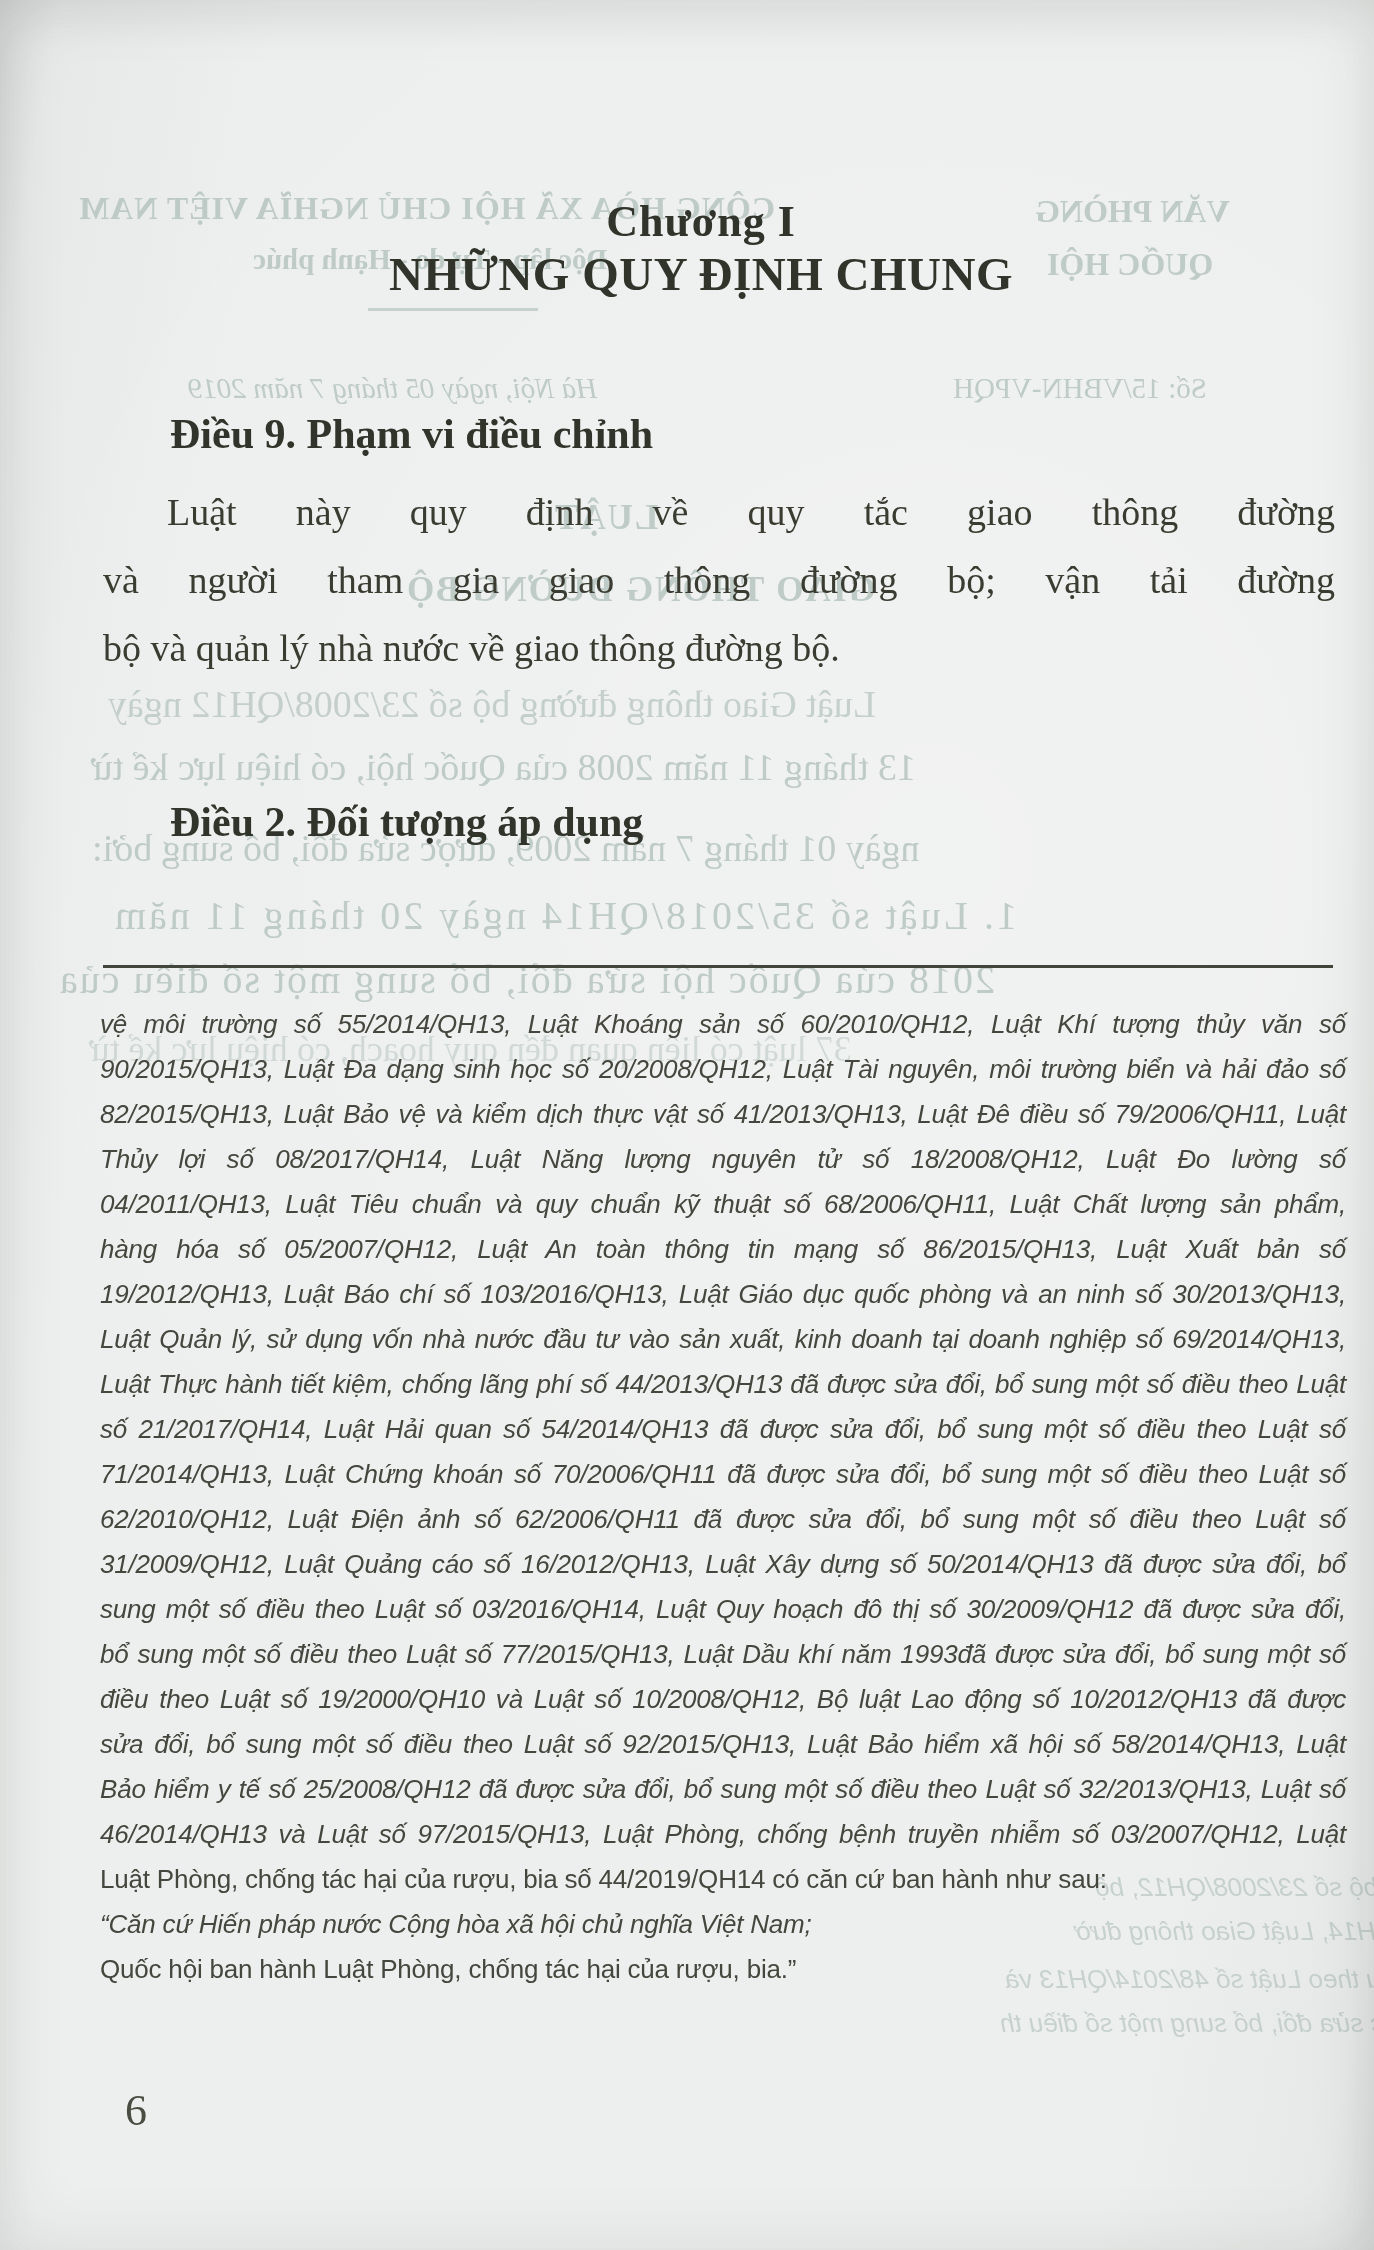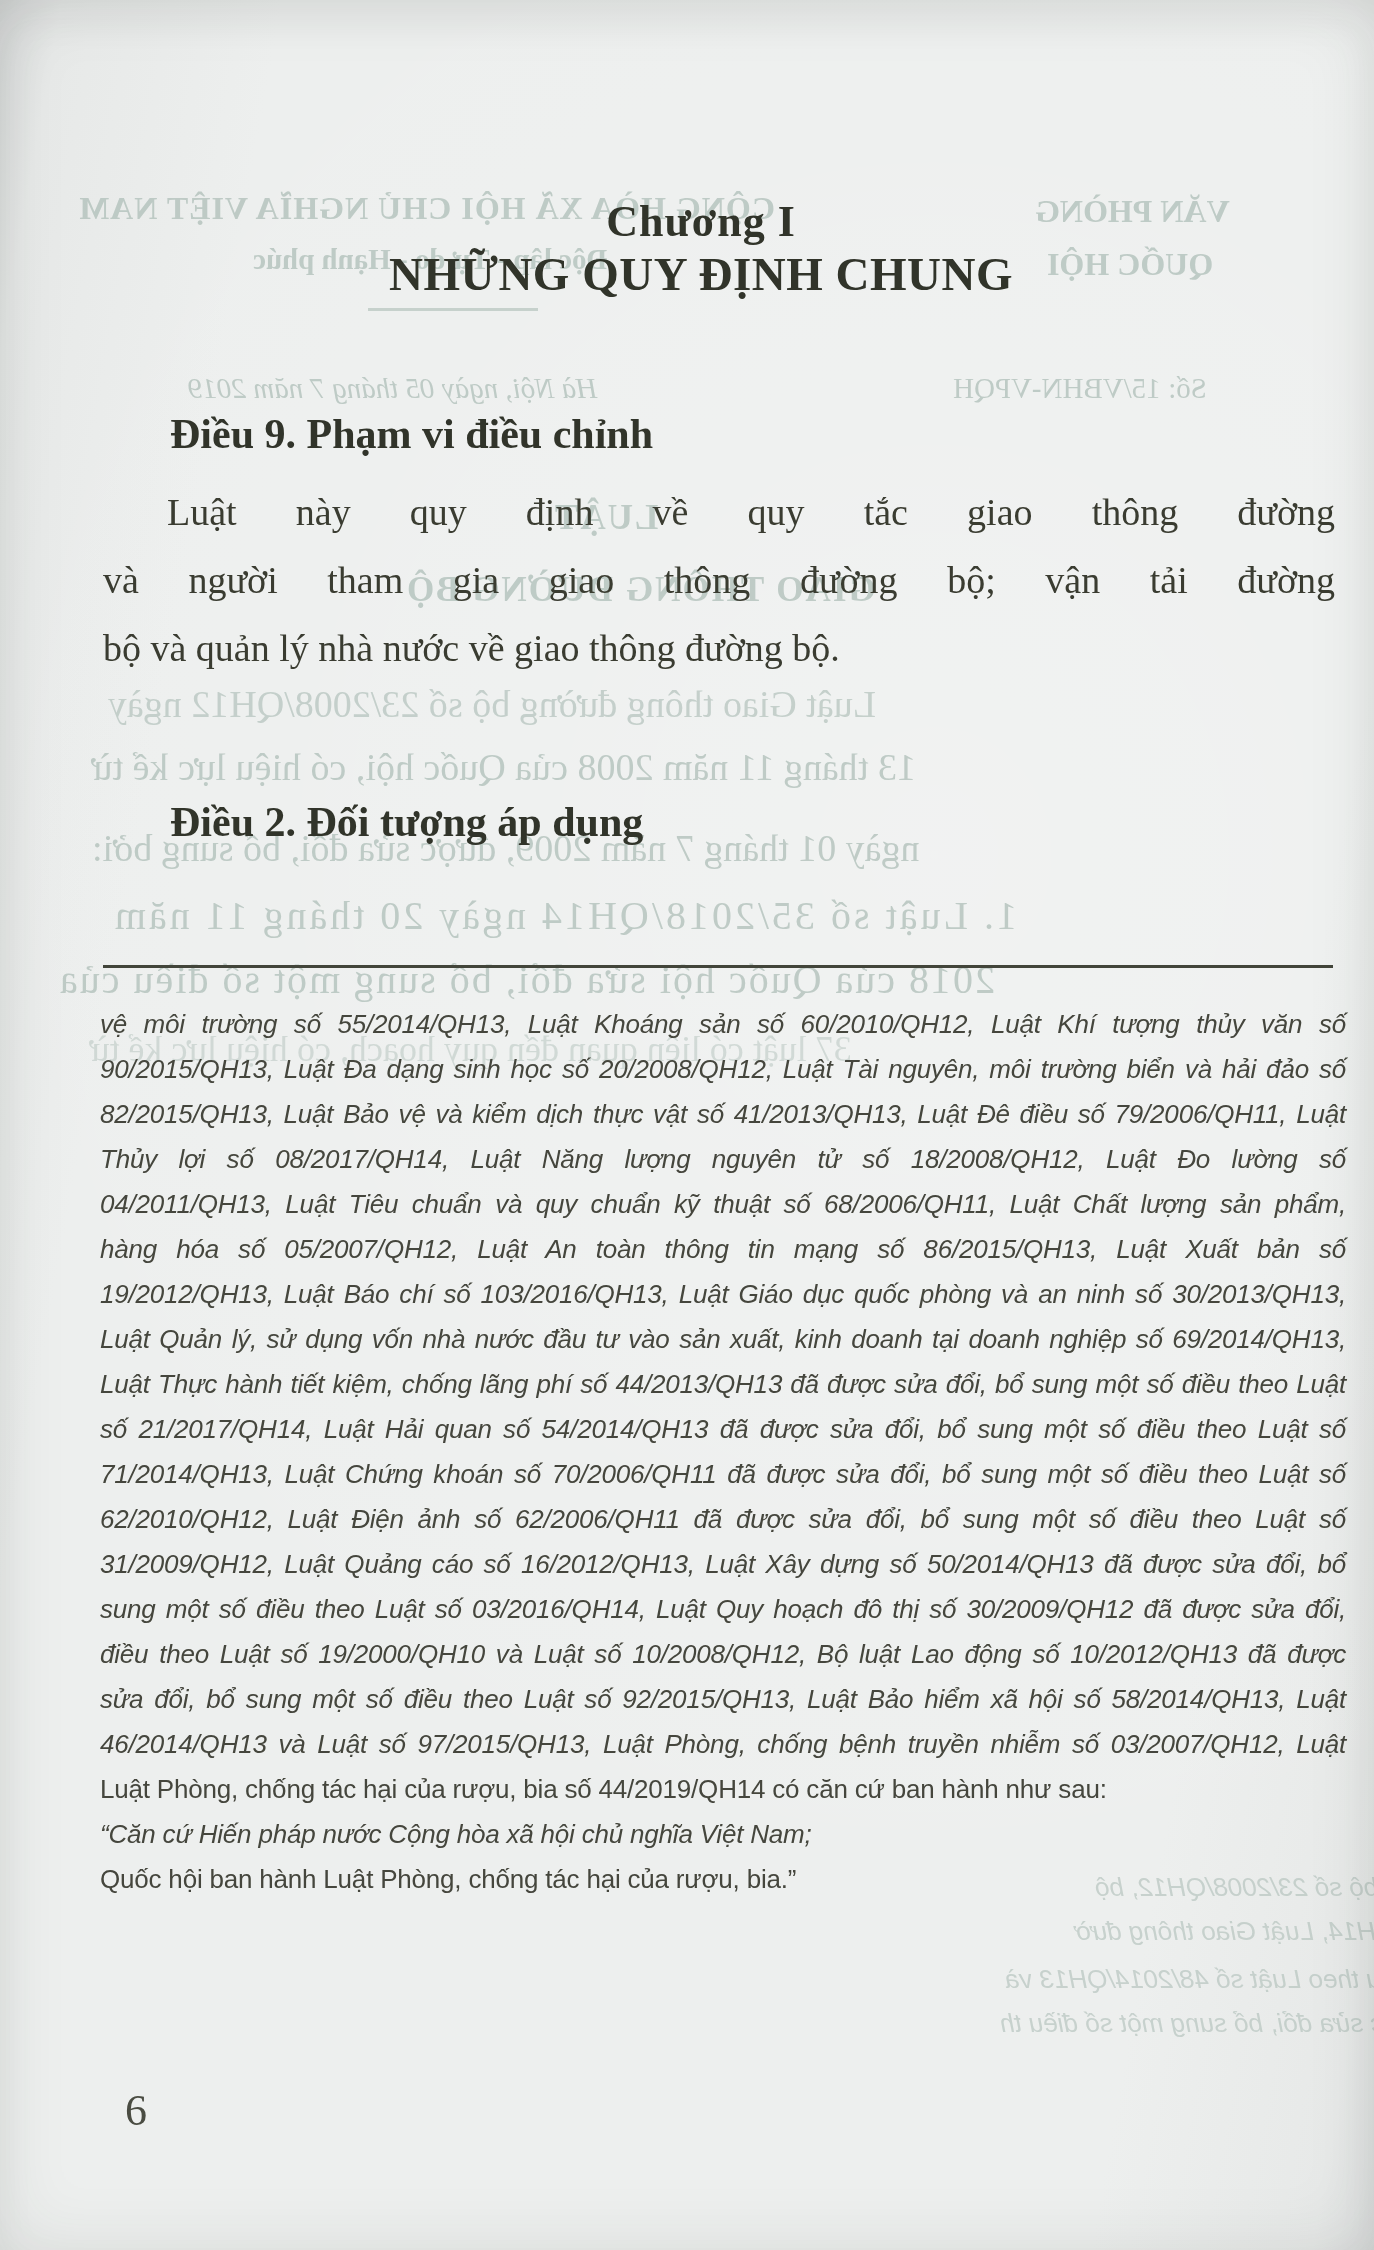--- a/index.html
+++ b/index.html
@@ -119,22 +119,24 @@
       <div class="fline just">04/2011/QH13, Luật Tiêu chuẩn và quy chuẩn kỹ thuật số 68/2006/QH11, Luật Chất lượng sản phẩm,</div>
       <div class="fline just">hàng hóa số 05/2007/QH12, Luật An toàn thông tin mạng số 86/2015/QH13, Luật Xuất bản số</div>
       <div class="fline just">19/2012/QH13, Luật Báo chí số 103/2016/QH13, Luật Giáo dục quốc phòng và an ninh số 30/2013/QH13,</div>
       <div class="fline just">Luật Quản lý, sử dụng vốn nhà nước đầu tư vào sản xuất, kinh doanh tại doanh nghiệp số 69/2014/QH13,</div>
       <div class="fline just">Luật Thực hành tiết kiệm, chống lãng phí số 44/2013/QH13 đã được sửa đổi, bổ sung một số điều theo Luật</div>
       <div class="fline just">số 21/2017/QH14, Luật Hải quan số 54/2014/QH13 đã được sửa đổi, bổ sung một số điều theo Luật số</div>
       <div class="fline just">71/2014/QH13, Luật Chứng khoán số 70/2006/QH11 đã được sửa đổi, bổ sung một số điều theo Luật số</div>
       <div class="fline just">62/2010/QH12, Luật Điện ảnh số 62/2006/QH11 đã được sửa đổi, bổ sung một số điều theo Luật số</div>
       <div class="fline just">31/2009/QH12, Luật Quảng cáo số 16/2012/QH13, Luật Xây dựng số 50/2014/QH13 đã được sửa đổi, bổ</div>
       <div class="fline just">sung một số điều theo Luật số 03/2016/QH14, Luật Quy hoạch đô thị số 30/2009/QH12 đã được sửa đổi,</div>
+      <div class="fline just">bổ sung một số điều theo Luật số 77/2015/QH13, Luật Dầu khí năm 1993đã được sửa đổi, bổ sung một số</div>
       <div class="fline just">điều theo Luật số 19/2000/QH10 và Luật số 10/2008/QH12, Bộ luật Lao động số 10/2012/QH13 đã được</div>
       <div class="fline just">sửa đổi, bổ sung một số điều theo Luật số 92/2015/QH13, Luật Bảo hiểm xã hội số 58/2014/QH13, Luật</div>
+      <div class="fline just">Bảo hiểm y tế số 25/2008/QH12 đã được sửa đổi, bổ sung một số điều theo Luật số 32/2013/QH13, Luật số</div>
       <div class="fline just">46/2014/QH13 và Luật số 97/2015/QH13, Luật Phòng, chống bệnh truyền nhiễm số 03/2007/QH12, Luật</div>
       <div class="fline plain">Luật Phòng, chống tác hại của rượu, bia số 44/2019/QH14 có căn cứ ban hành như sau:</div>
       <div class="fline">“Căn cứ Hiến pháp nước Cộng hòa xã hội chủ nghĩa Việt Nam;</div>
       <div class="fline plain">Quốc hội ban hành Luật Phòng, chống tác hại của rượu, bia.”</div>
     </div>
 
   <div class="pagenum">6</div>
 
 </div>
 

